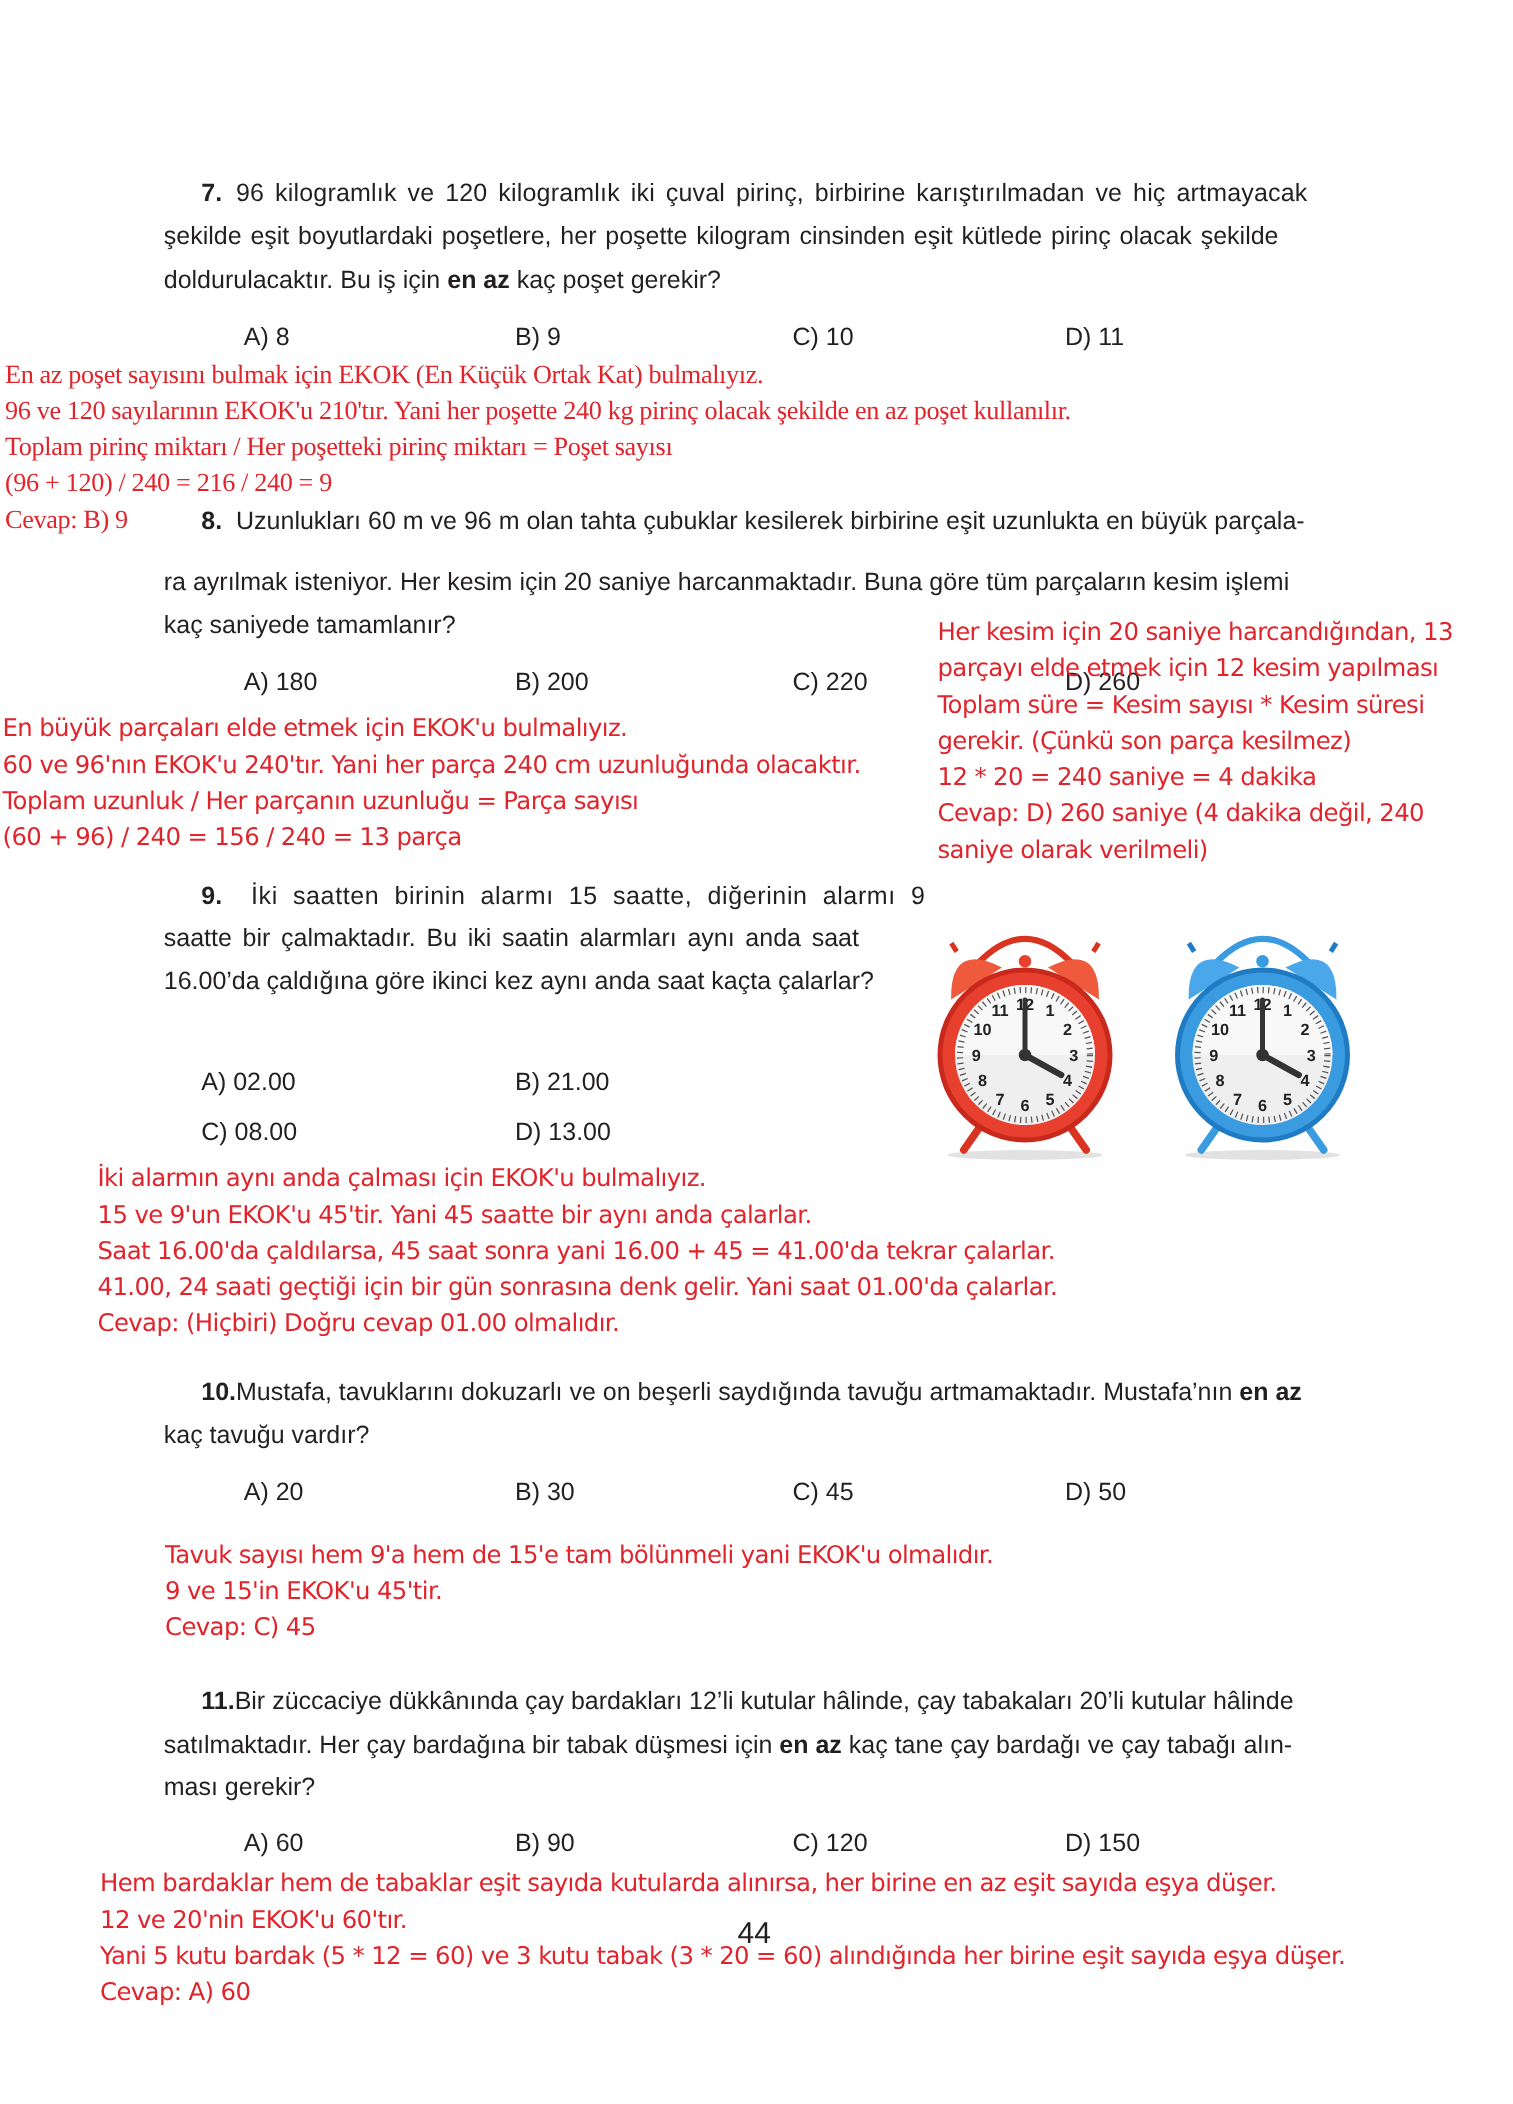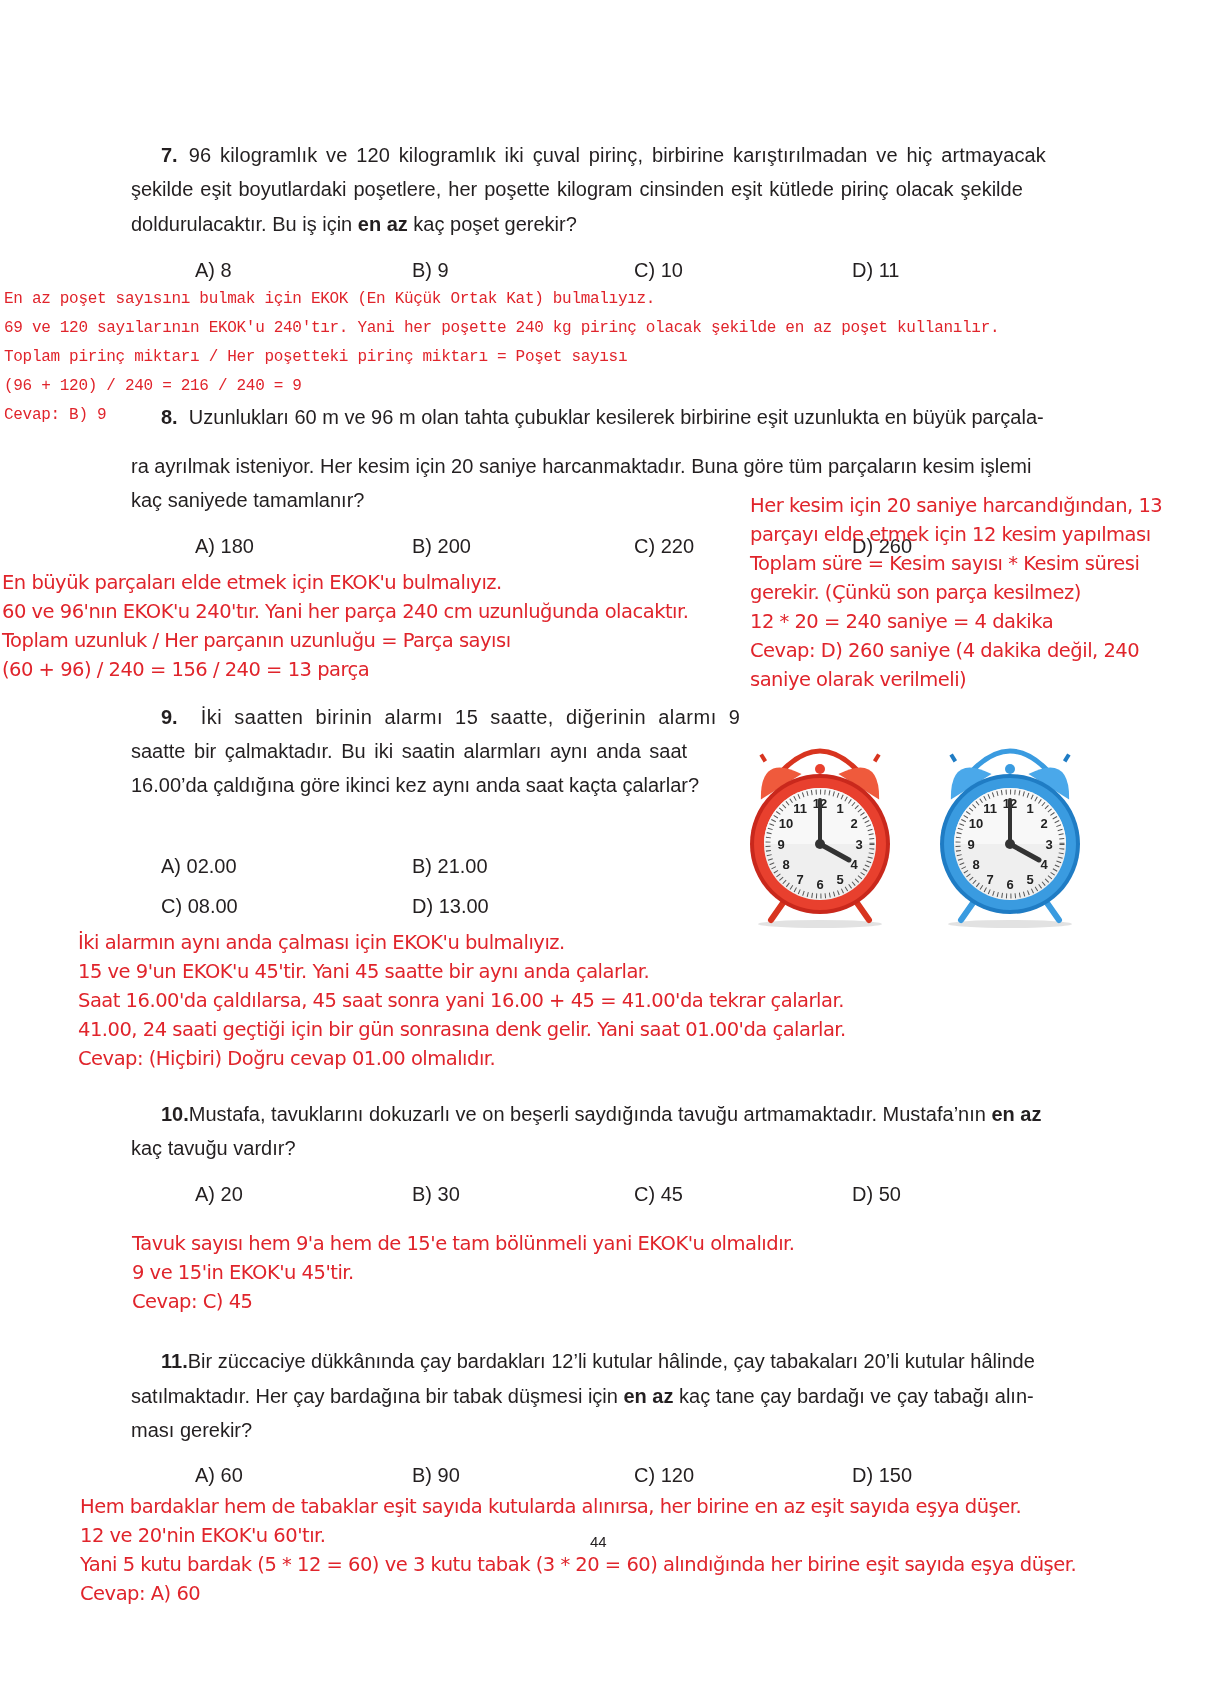--- a/index.html
+++ b/index.html
@@ -9,22 +9,22 @@
     font-family: "Liberation Sans", sans-serif;
     font-size: 20px; color: #231f20; line-height: 34.5px;
   }
   .q .num { font-weight: bold; }
   .q b { font-weight: bold; }
   .opt { font-family: "Liberation Sans", sans-serif; font-size: 20px; color: #231f20; }
   .red {
     font-family: "DejaVu Sans", sans-serif;
     font-size: 19.5px; color: #e0242b; line-height: 29px; letter-spacing: -0.5px;
   }
-  .red.cond { font-family: Liberation Mono, monospace; font-size: 16px; letter-spacing: -0.3px; }
-  .pagenum { font-family: "Liberation Sans", sans-serif; font-size: 15px; color: #231f20; }
+  .red.cond { font-family: Liberation Serif, serif; font-size: 21px; letter-spacing: -0.3px; }
+  .pagenum { font-family: "Liberation Sans", sans-serif; font-size: 24px; color: #231f20; }
   .clock { position: absolute; }
 </style>
 </head>
 <body>
 
 <div>
   <div class="abs q" style="left:131px; top:138px;">
     <span style="display:inline-block; width:30px;"></span><span class="num">7.</span>&nbsp;
     <span style="letter-spacing:0.15px; word-spacing:3px;">96 kilogramlık ve 120 kilogramlık iki çuval pirinç, birbirine karıştırılmadan ve hiç artmayacak</span>
   </div>
@@ -33,21 +33,21 @@
     <span>doldurulacaktır. Bu iş için </span><b>en az</b><span> kaç poşet gerekir?</span>
   </div>
 
   <div class="abs opt" style="left:195px; top:259px;text-align:center;">A) 8</div>
   <div class="abs opt" style="left:412px; top:259px;">B) 9</div>
   <div class="abs opt" style="left:634px; top:259px;">C) 10</div>
   <div class="abs opt" style="left:852px; top:259px;">D) 11</div>
 
   <div class="abs red cond" style="left:4px; top:285px;">
     <div>En az poşet sayısını bulmak için EKOK (En Küçük Ortak Kat) bulmalıyız.</div>
-    <div>69 ve 120 sayılarının EKOK'u 240'tır. Yani her poşette 240 kg pirinç olacak şekilde en az poşet kullanılır.</div>
+    <div>96 ve 120 sayılarının EKOK'u 210'tır. Yani her poşette 240 kg pirinç olacak şekilde en az poşet kullanılır.</div>
     <div>Toplam pirinç miktarı / Her poşetteki pirinç miktarı = Poşet sayısı</div>
     <div>(96 + 120) / 240 = 216 / 240 = 9</div>
     <div>Cevap: B) 9</div>
   </div>
 </div>
 
 <div>
   <div class="abs q" style="left:131px; top:400px;">
     <span style="display:inline-block; width:30px;"></span><span class="num">8.</span>&nbsp;
     <span>Uzunlukları 60 m ve 96 m olan tahta çubuklar kesilerek birbirine eşit uzunlukta en büyük parçala-</span>

